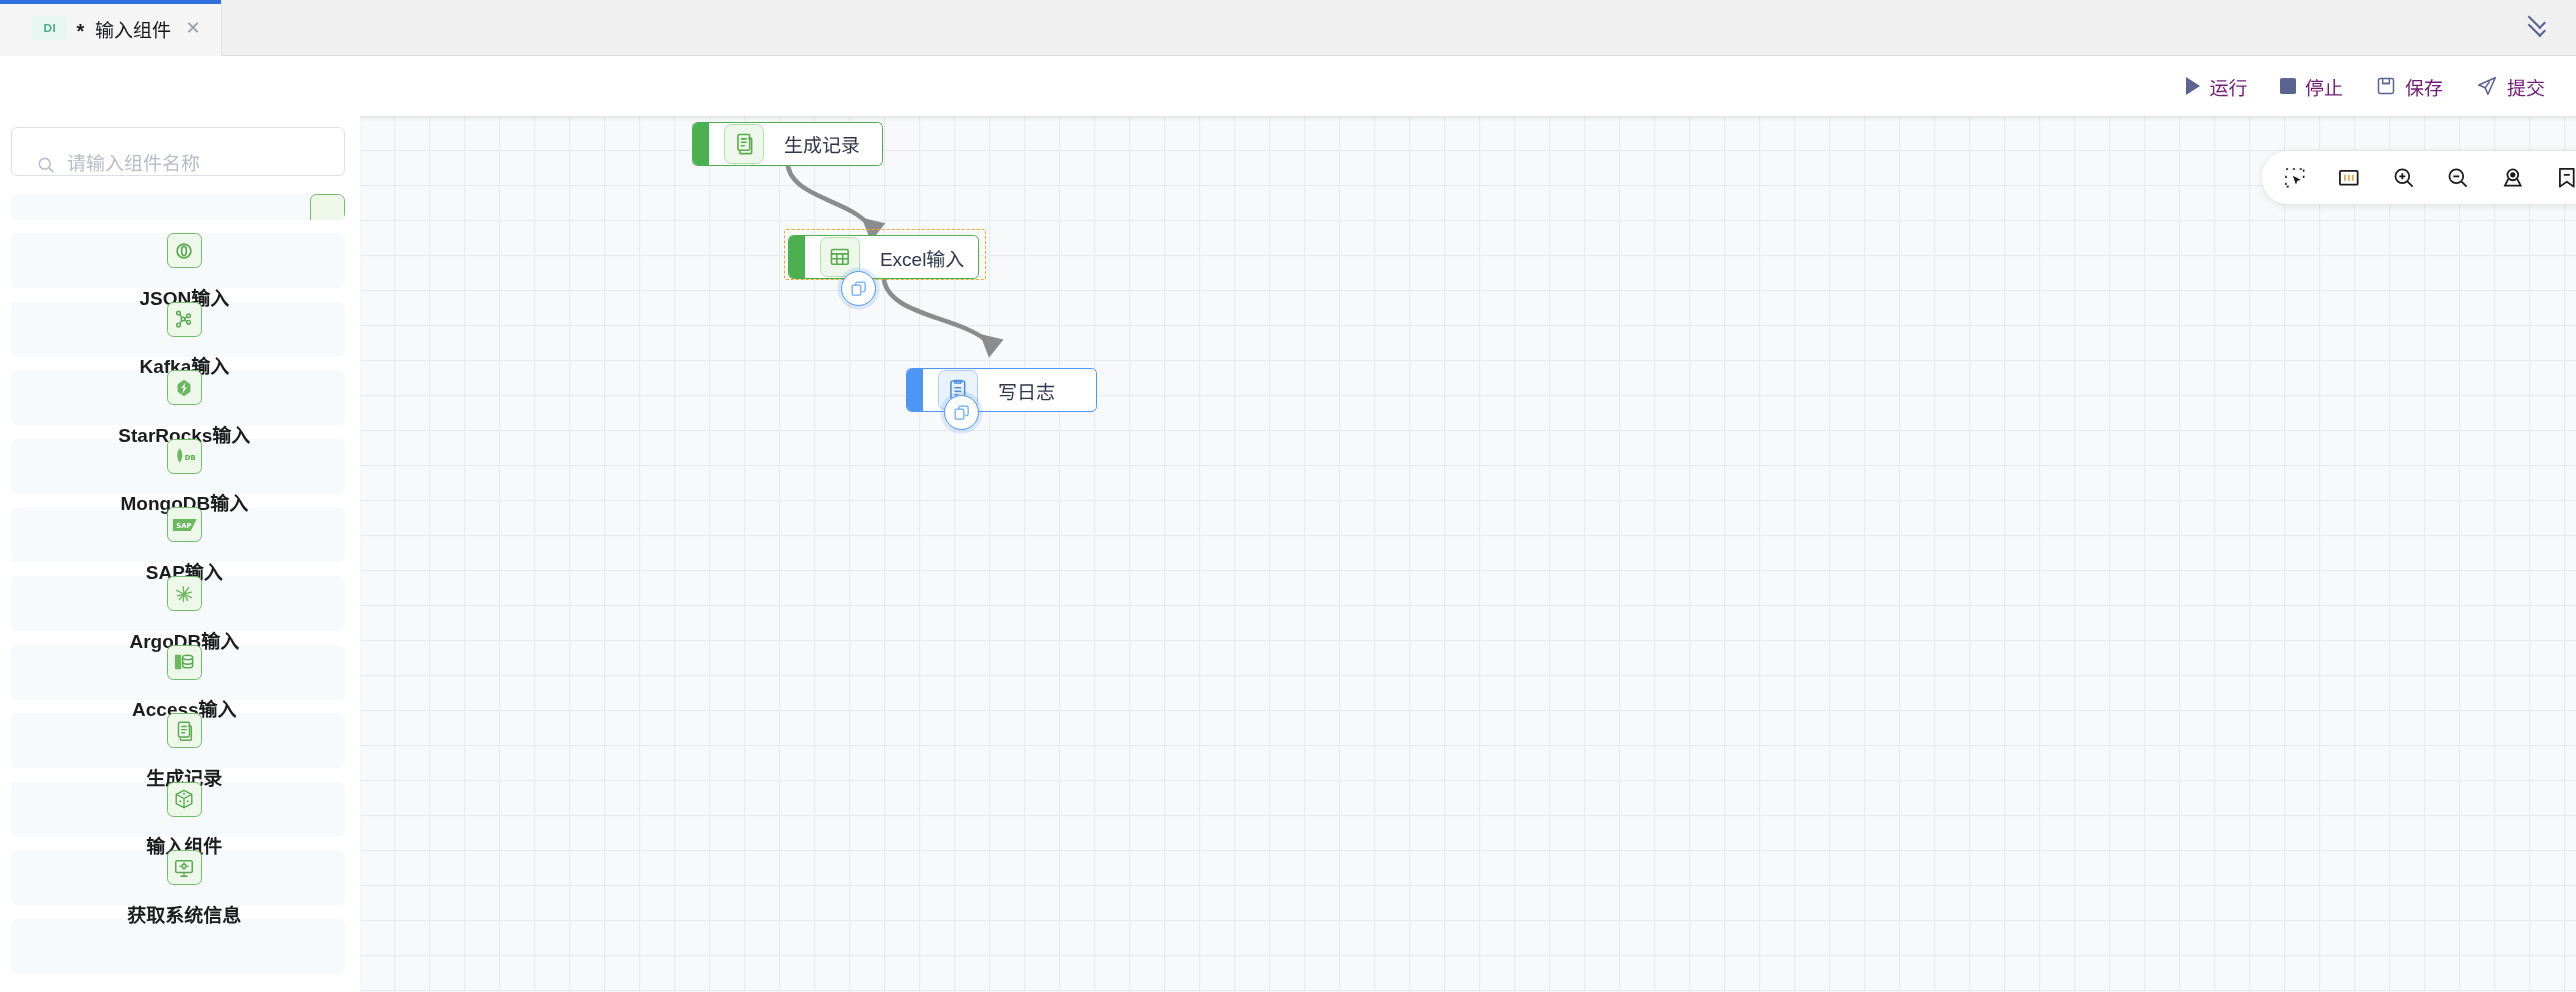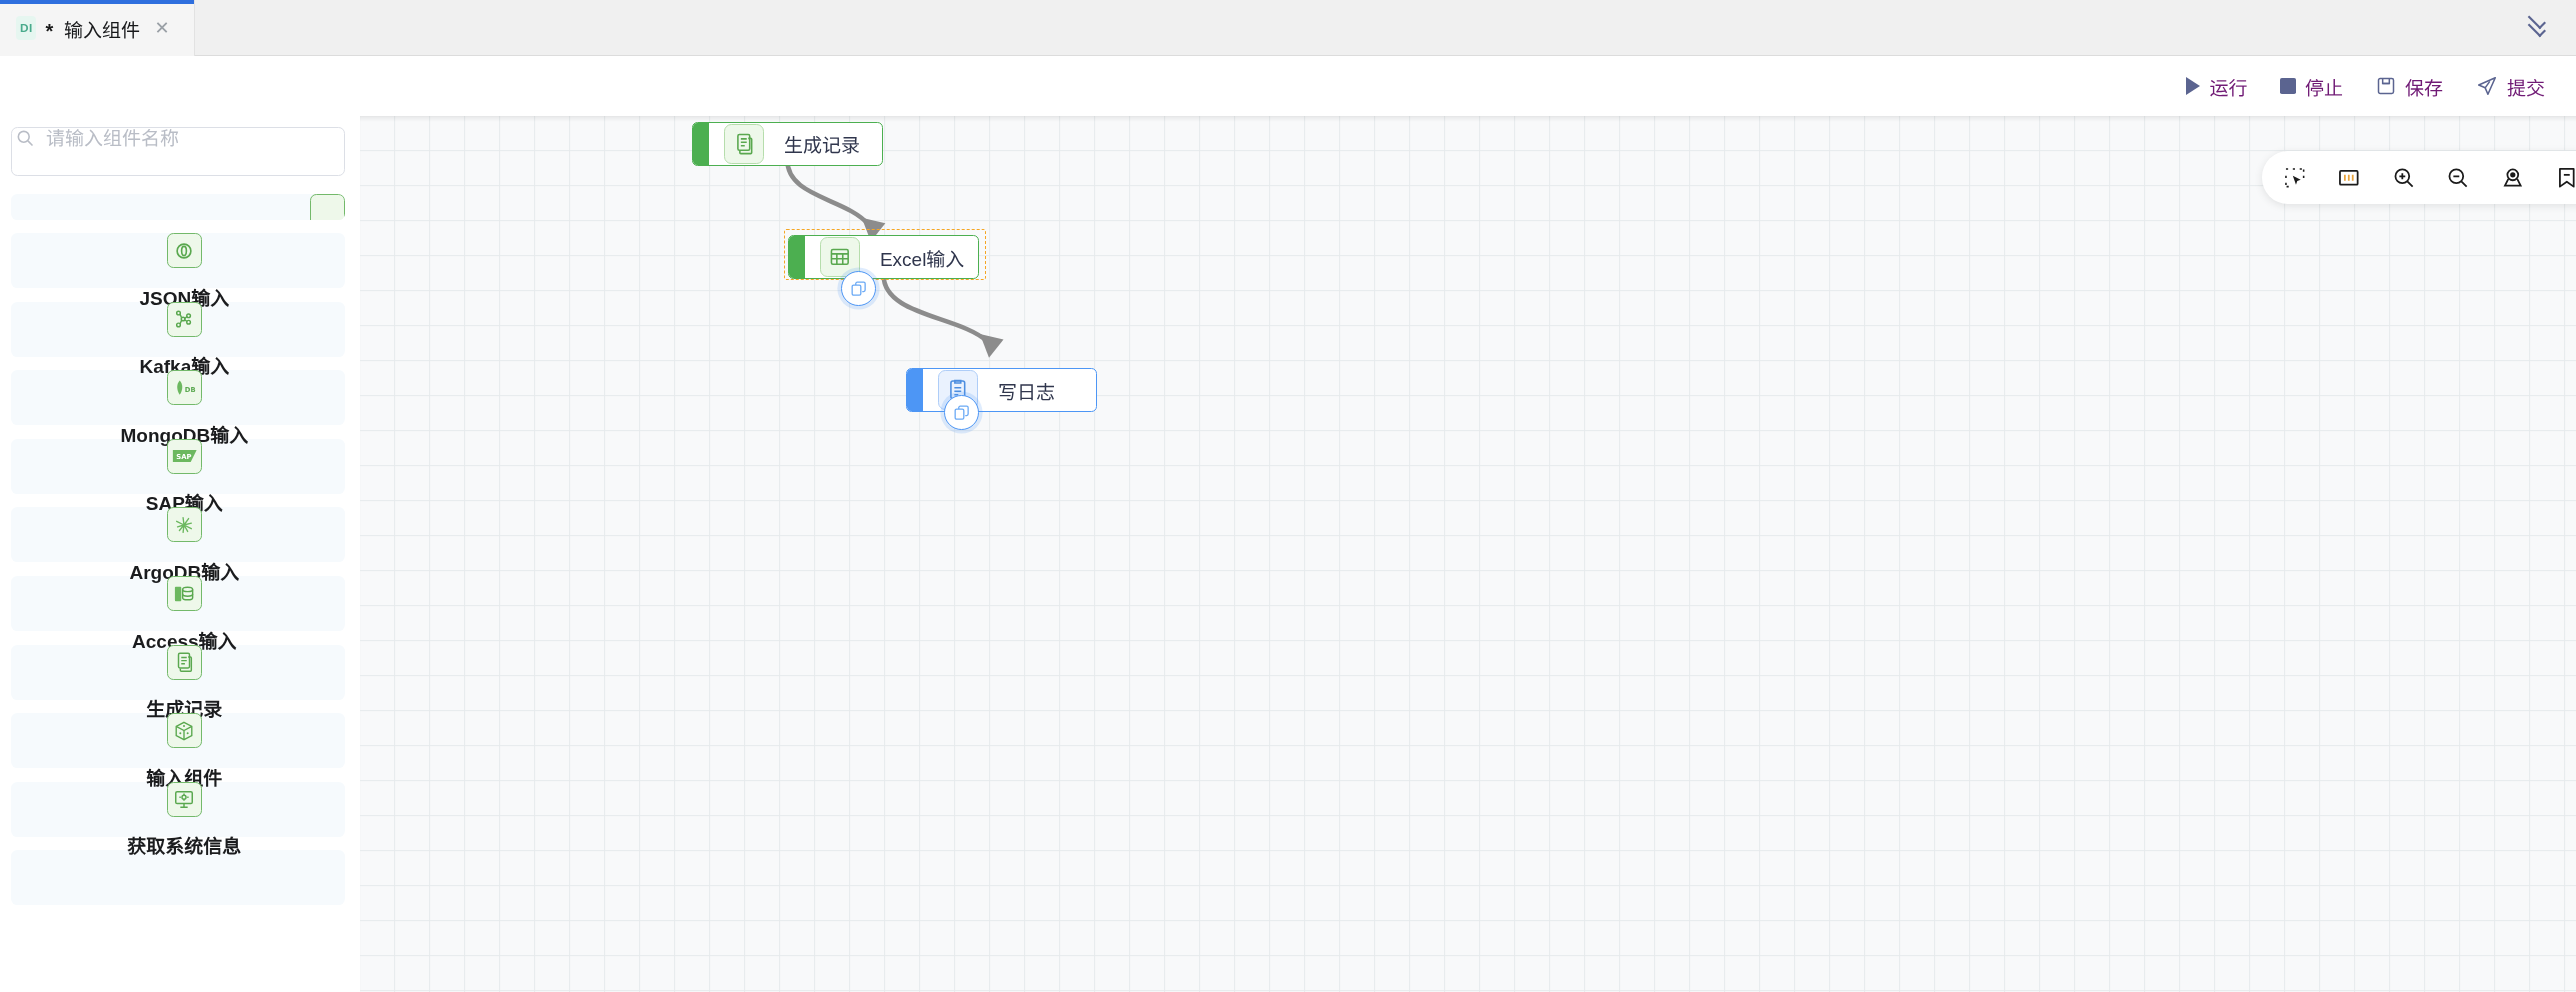--- a/index.html
+++ b/index.html
@@ -31,28 +31,29 @@
     cursor: pointer;
     min-width: 195px;
   }
   .tab.active { background: #f5f5f5; }
   .tab.active::before {
     content: "";
     position: absolute; top: 0; left: 0; right: 0;
     height: 3.6px; background: #2f6fde;
   }
   .tab-badge {
-    width: 20px; height: 23.6px;
+    width: 35px; height: 23.6px;
     background: #e6f6f0;
     border-radius: 4px;
     color: #4aab8c;
     font-size: 11.8px; font-weight: 700;
     display: flex; align-items: center; justify-content: center;
     letter-spacing: 0.5px;
     flex: 0 0 auto;
+    margin-left: 16px;
   }
   .tab-dirty {
     font-size: 20px; line-height: 1;
     color: #1a1a1a; font-weight: 700;
     margin-right: 1.8px; margin-top: 5.5px;
   }
   .tab-title {
     font-size: 19px; color: #17181a; white-space: nowrap;
   }
   .tab-close {
@@ -107,25 +108,25 @@
 
   
   .sidebar {
     position: absolute; top: 116px; left: 0;
     width: 356px; height: 876px;
     background: #ffffff;
     overflow: hidden;
   }
   .search-wrap { padding: 11px 11px 9px 11px; }
   .search-box {
-    display: flex; align-items: flex-start; gap: 11px;
+    display: flex; align-items: flex-end; gap: 11px;
     height: 49px;
     border: 0.9px solid #dcdfe6;
     border-radius: 6.4px;
-    padding: 0 3px;
+    padding: 0 24px;
     background: #fff;
   }
   .search-box input {
     border: 0; outline: 0; flex: 1 1 auto;
     font-size: 19px; color: #303133;
     font-family: inherit; background: transparent;
   }
   .search-box input::placeholder { color: #b9bdc6; }
   .search-ic { width: 20px; height: 20px; flex: 0 0 auto; }
 
@@ -335,20 +336,29 @@
             <circle cx="6" cy="18.5" r="2"></circle>
           <circle cx="17" cy="8.5" r="2"></circle>
             <circle cx="17" cy="15.5" r="2"></circle>
           <circle cx="11" cy="12" r="2"></circle>
           <path d="M7.6 6.6L9.4 10.6M7.6 17.4L9.4 13.4M13 11.4L15.2 9.3M13 12.8L15.2 14.7"></path>
         </svg>
       </span>
       <span class="comp-label">Kafka输入</span>
     </div>
 
+    <div class="comp-item">
+      <span class="comp-ic">
+        <svg width="22" height="22" viewBox="0 0 24 24">
+          <path d="M5 8 L12 3 L19 8 L19 16 L12 21 L5 16 Z" fill="#6cb85f"></path>
+          <path d="M13.5 6 L9 12 L11.6 12 L10.2 18 L15 11.5 L12.4 11.5 Z" fill="#ffffff"></path>
+        </svg>
+      </span>
+      <span class="comp-label">StarRocks输入</span>
+    </div>
 
     <div class="comp-item">
       <span class="comp-ic">
         <svg width="23.6" height="22" viewBox="0 0 28 24">
           <path d="M8 3 C12 7 12 14 8 20 C4 14 4 7 8 3 Z" fill="#6cb85f"></path>
           <text x="14" y="17" font-family="DejaVu Sans" font-size="8" font-weight="700" fill="#5aa84f">DB</text>
         </svg>
       </span>
       <span class="comp-label">MongoDB输入</span>
     </div>

